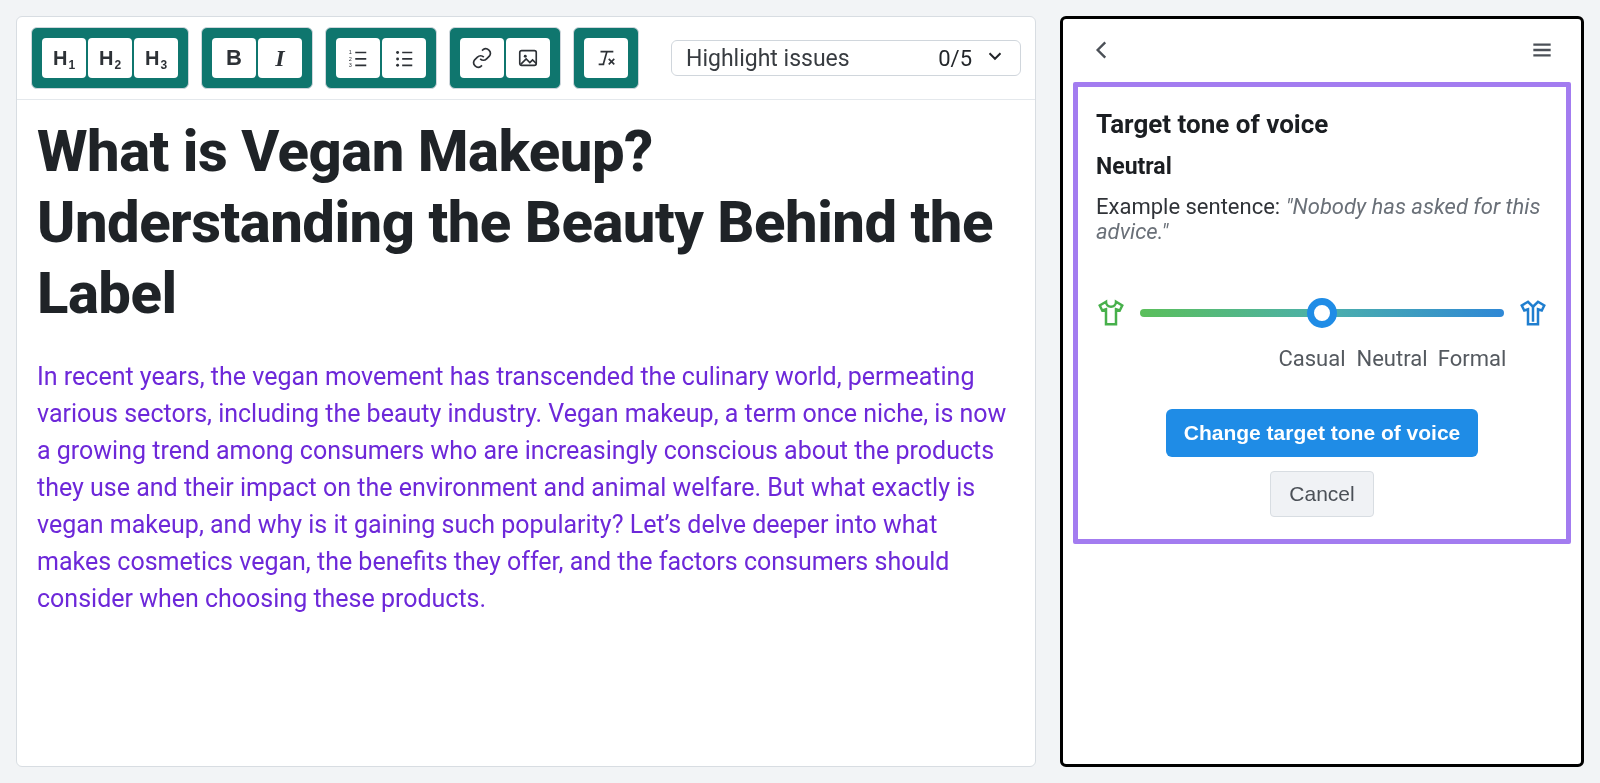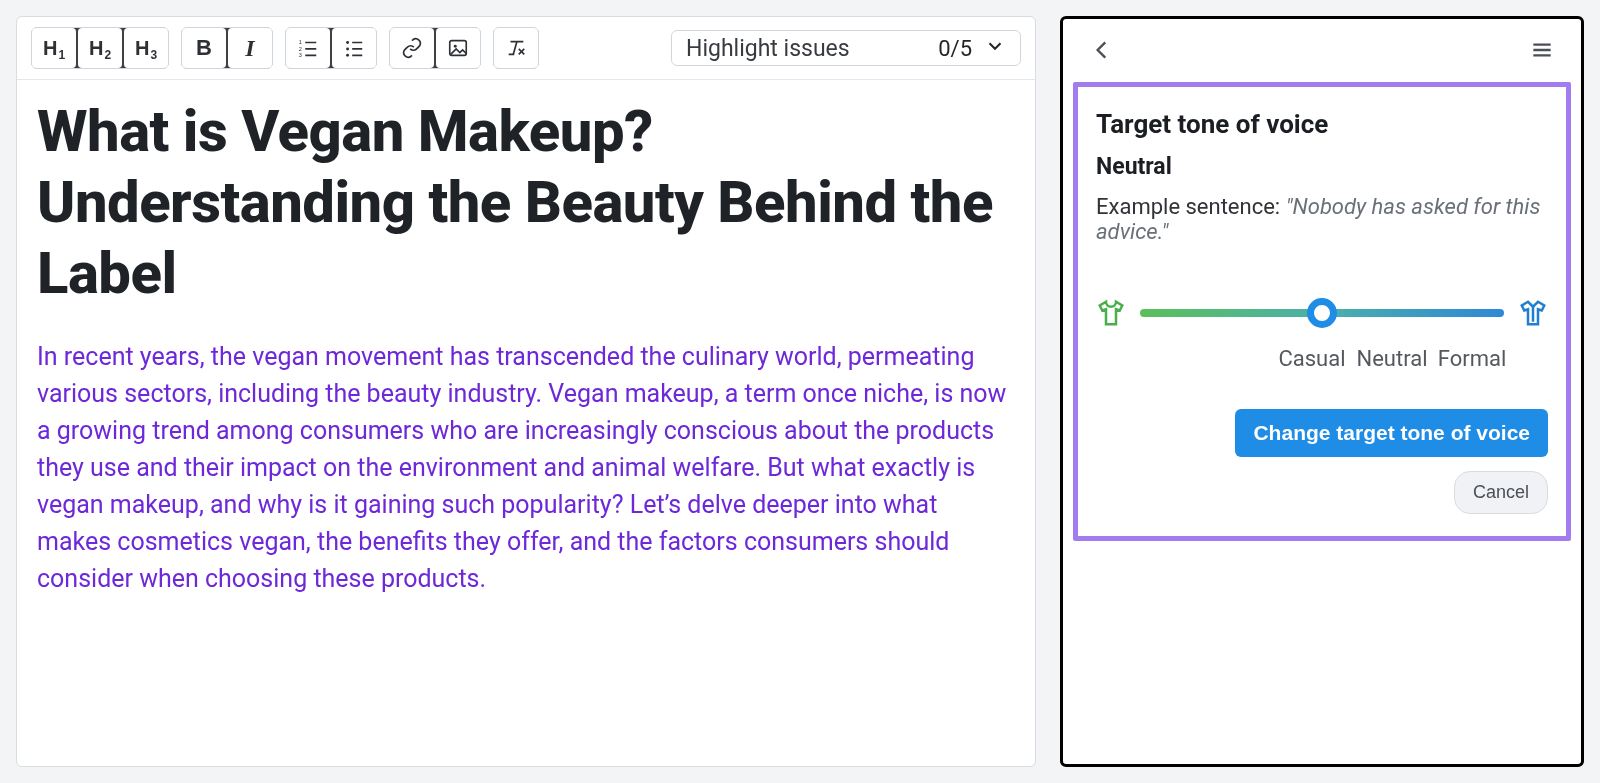--- a/index.html
+++ b/index.html
@@ -32,22 +32,22 @@
     align-items: center;
     gap: 12px;
     padding: 10px 14px;
     border-bottom: 1px solid #e4e8ec;
   }
   .tb-group {
     display: flex;
     gap: 2px;
     border: 1px solid #d0d6dc;
     border-radius: 6px;
-    background: #404040;
-    padding: 0;
+    background: #0f766e;
+    padding: 10px;
   }
   .tb-btn {
     width: 44px;
     height: 40px;
     background: #fff;
     border: none;
     border-radius: 4px;
     display: flex;
     align-items: center;
     justify-content: center;
@@ -169,38 +169,38 @@
     cursor: grab;
   }
   .slider-labels {
     display: flex;
     justify-content: flex-end;
     margin: 18px 36px 0 36px;
     font-size: 22px;
     color: #54595f;
   }
   .slider-labels span { min-width: 80px; text-align: center; }
-  .actions { margin-top: 38px; display: flex; flex-direction: column; align-items: flex-end; gap: 14px;}
+  .actions { margin-top: 38px; display: flex; flex-direction: column; align-items: center; gap: 14px;}
   .btn-primary {
     background: #1f8ce6;
     color: #fff;
     border: none;
     border-radius: 6px;
     padding: 12px 18px;
     font-size: 21px;
     font-weight: 600;
     cursor: pointer;
   }
   .btn-secondary {
     background: #f0f2f5;
     color: #4b5057;
     border: 1px solid #d8dde2;
-    border-radius: 16px;
+    border-radius: 4px;
     padding: 10px 18px;
-    font-size: 18px;
+    font-size: 21px;
     font-weight: 500;
     cursor: pointer;
   }
 </style>
 </head>
 <body>
 
 <div class="app">
 
   <div class="editor-pane">

